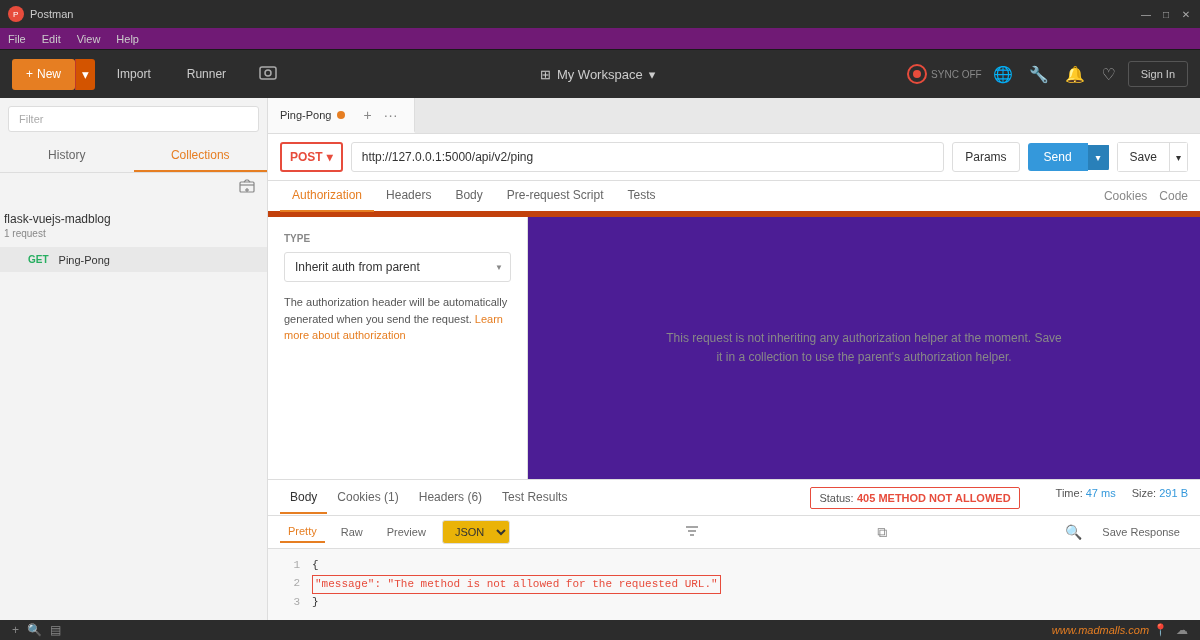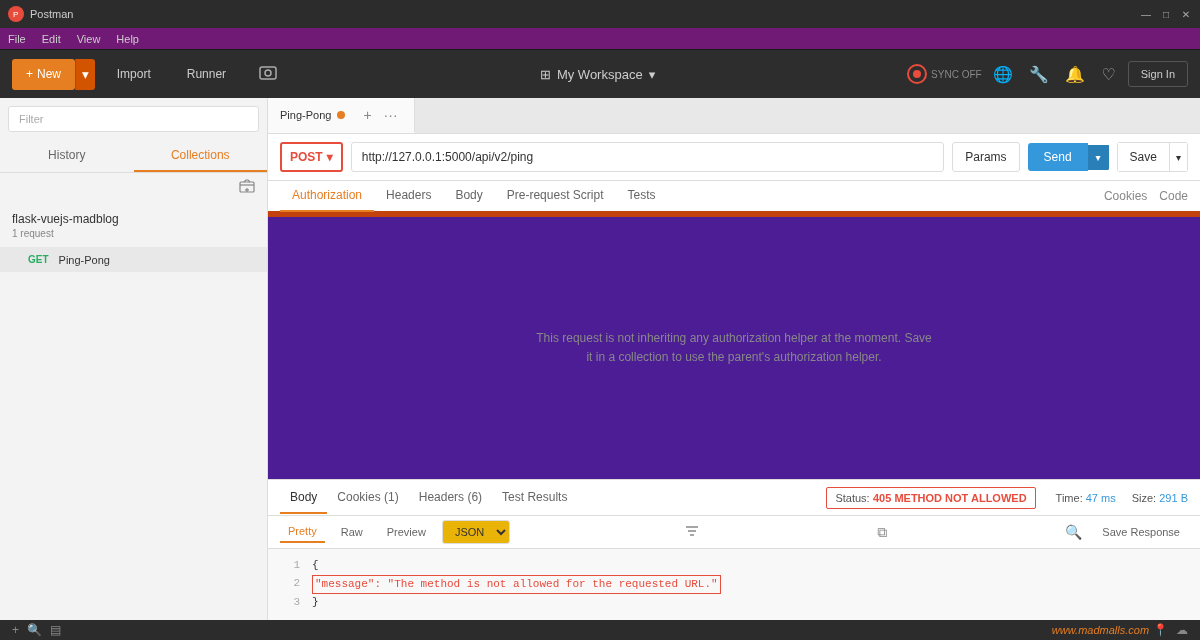--- a/index.html
+++ b/index.html
@@ -39,21 +39,21 @@
     #sidebar { width: 268px; background: #f3f3f3; border-right: 1px solid #ddd; display: flex; flex-direction: column; }
     #sidebar-search { padding: 8px; }
     .search-box { width: 100%; padding: 6px 10px; border: 1px solid #ddd; border-radius: 3px; background: white; font-size: 11px; color: #555; outline: none; }
     .search-box::placeholder { color: #aaa; }
     #sidebar-tabs { display: flex; border-bottom: 1px solid #ddd; }
     .sidebar-tab { flex: 1; padding: 8px; text-align: center; font-size: 12px; cursor: pointer; color: #666; border-bottom: 2px solid transparent; }
     .sidebar-tab.active { color: #e67e22; border-bottom: 2px solid #e67e22; font-weight: 500; }
     #sidebar-content { flex: 1; overflow-y: auto; }
     .sidebar-toolbar { display: flex; justify-content: flex-end; padding: 4px 8px; }
     .sidebar-icon-btn { background: none; border: none; color: #888; cursor: pointer; font-size: 14px; padding: 2px 4px; }
-    .collection-item { padding: 8px 12px; }
+    .collection-item { padding: 8px 4px; }
     .collection-name { font-size: 12px; color: #333; font-weight: 500; cursor: pointer; }
     .collection-meta { font-size: 10px; color: #888; margin-top: 2px; }
     .request-item { padding: 6px 12px 6px 24px; display: flex; align-items: center; gap: 6px; cursor: pointer; background: #e8e8e8; }
     .method-badge { font-size: 10px; font-weight: 700; padding: 1px 4px; border-radius: 2px; }
     .method-get { color: #27ae60; }
     .request-name { font-size: 11px; color: #333; }
 
     
     #content { flex: 1; background: #fafafa; display: flex; flex-direction: column; overflow: hidden; }
 
@@ -259,32 +259,44 @@
       <div class="sub-tab">Body</div>
       <div class="sub-tab">Pre-request Script</div>
       <div class="sub-tab">Tests</div>
       <div class="sub-tab-right">
         <span class="sub-tab-link">Cookies</span>
         <span class="sub-tab-link">Code</span>
       </div>
     </div>
 
     <div id="request-body" style="height: 130px;">
+      <div class="auth-panel">
+        <div class="auth-type-label">TYPE</div>
+        <div class="auth-select-wrapper">
+          <div class="auth-select-box">
+            <span>Inherit auth from parent</span>
+          </div>
+        </div>
+        <div class="auth-description">
+          <span>The authorization header will be automatically generated when you send the request.</span>
+          <a href="#">Learn more about authorization</a>
+        </div>
+      </div>
       <div class="auth-info-panel">
         <div class="auth-info-text">This request is not inheriting any authorization helper at the moment. Save it in a collection to use the parent's authorization helper.</div>
       </div>
     </div>
 
     <div id="response-area">
       <div id="response-tabs">
         <div class="response-tab active">Body</div>
         <div class="response-tab">Cookies (1)</div>
         <div class="response-tab">Headers (6)</div>
         <div class="response-tab">Test Results</div>
-        <div style="margin-left: auto; display: flex; align-items: center; gap: 8px;">
+        <div style="margin-left: auto; display: flex; gap: 24px;">
           <div class="response-status">
             <span class="status-label">Status:</span>
             <span class="status-value">405 METHOD NOT ALLOWED</span>
           </div>
           <div class="response-meta">
             <span class="meta-item">
               <span class="meta-label">Time:</span>
               <span class="meta-value">47 ms</span>
             </span>
             <span class="meta-item">

